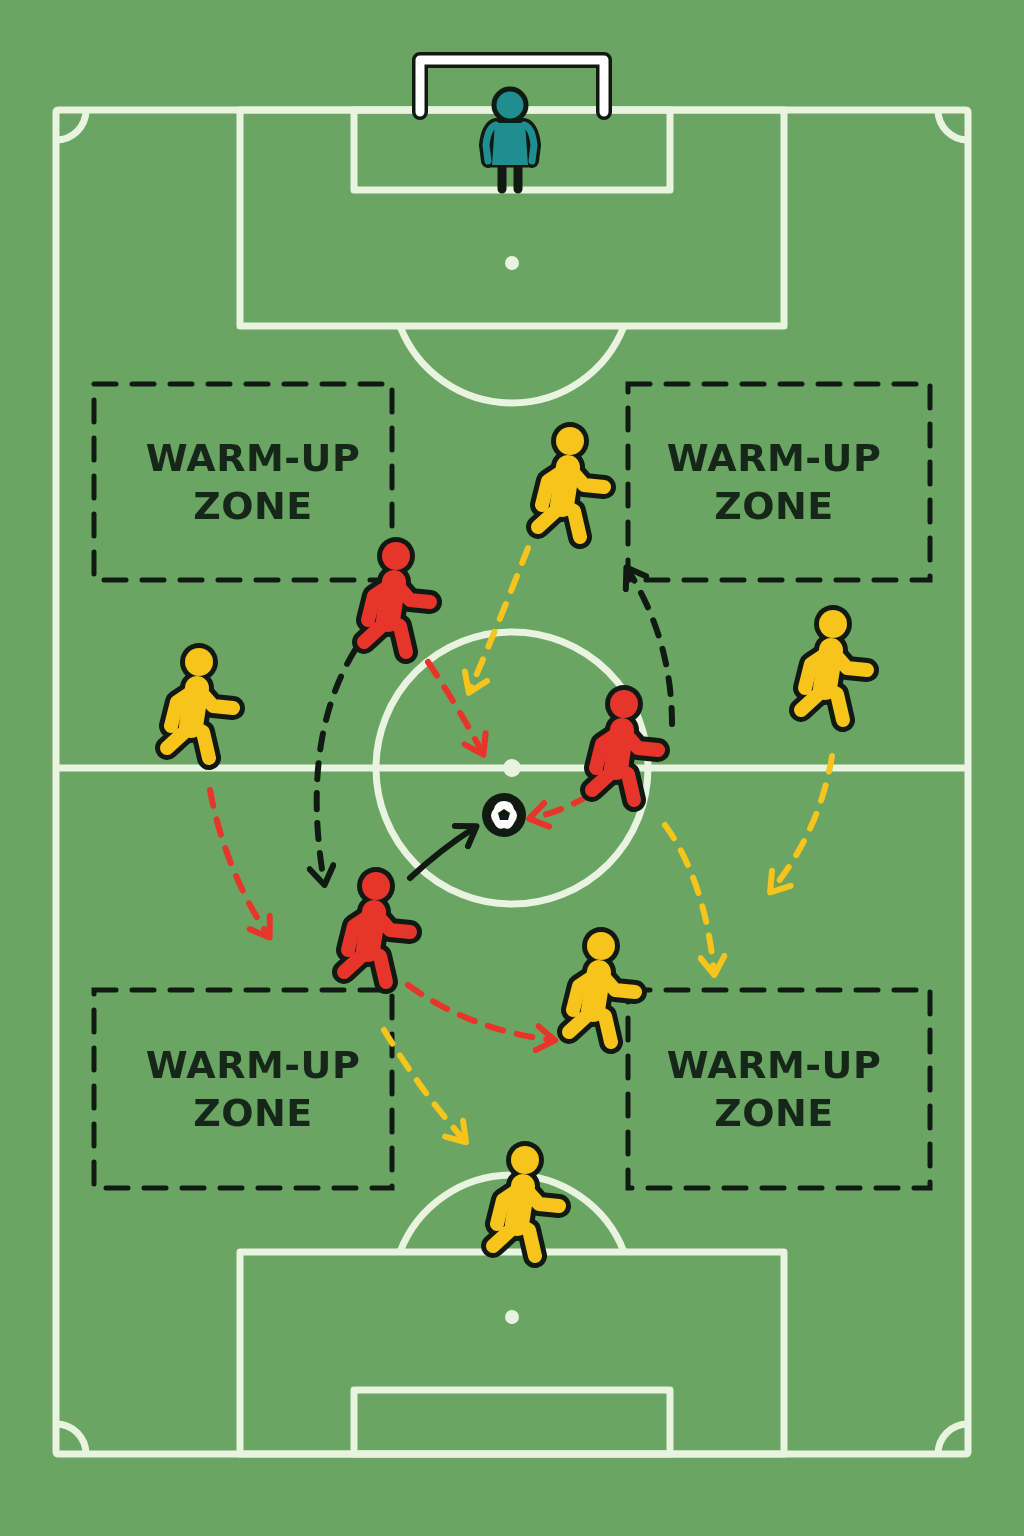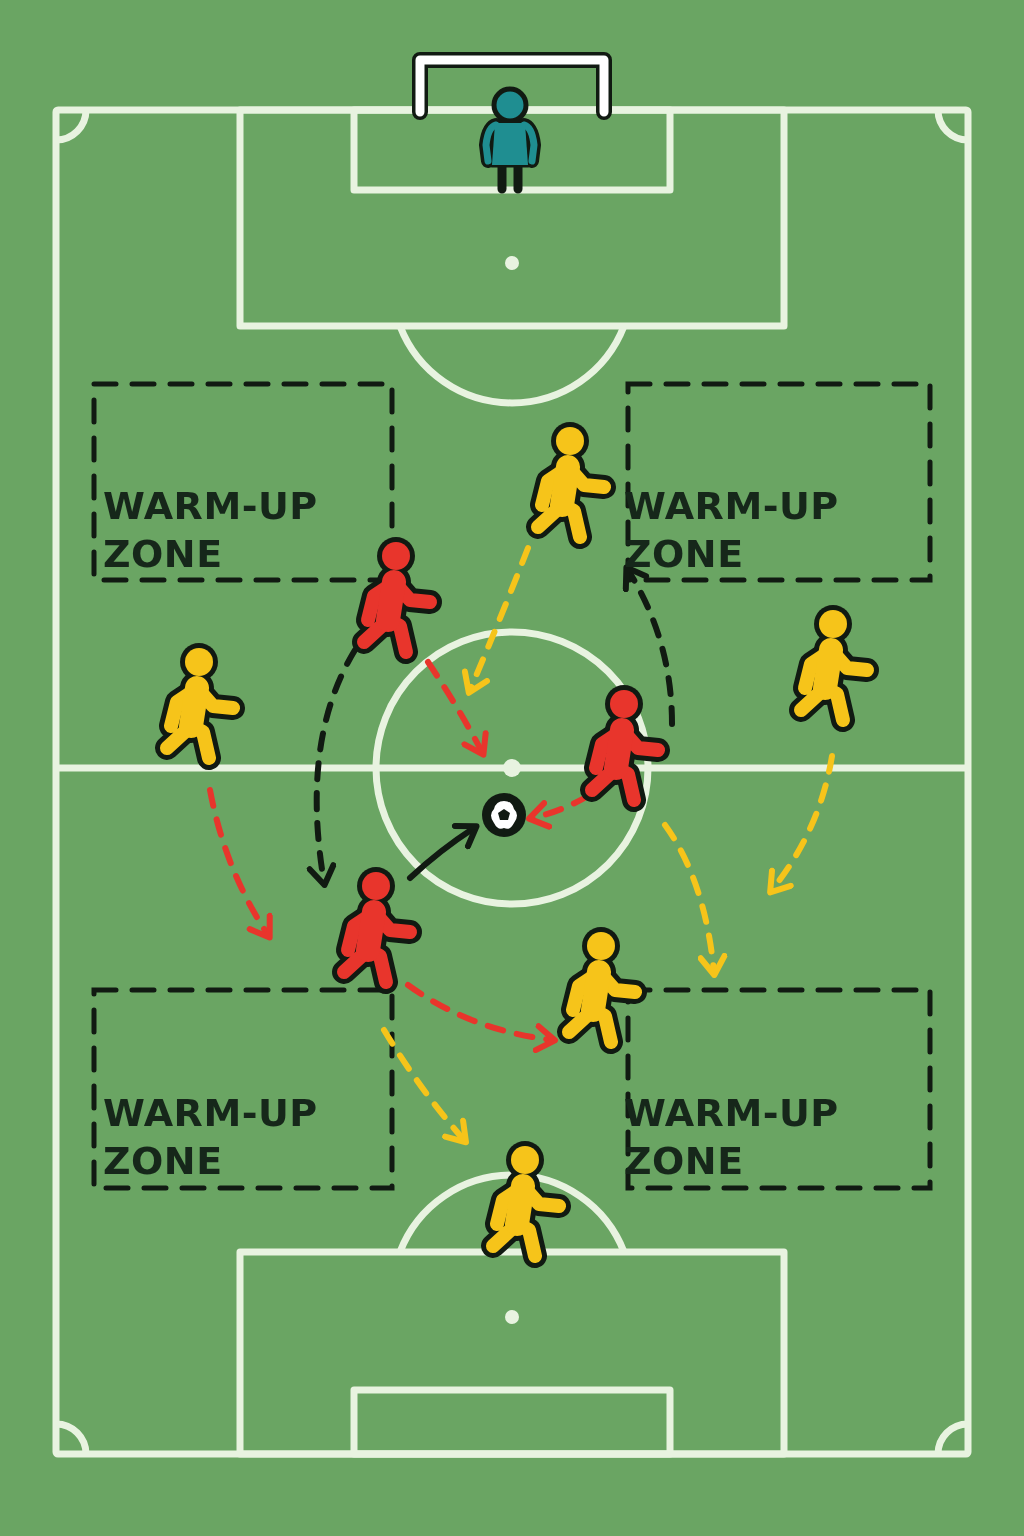--- a/index.html
+++ b/index.html
@@ -1,21 +1,21 @@
 <!DOCTYPE html>
 <html><head>
 <meta charset="utf-8">
 <style>
   html, body { margin: 0; padding: 0; background: #6aa563; }
   #stage { position: relative; width: 1024px; height: 1536px; overflow: hidden; background: #6aa563; }
   svg { position: absolute; left: 0; top: 0; }
   .zone-label {
-    position: absolute; width: 300px; 
+    position: absolute; width: 300px; text-align: center;
     font-family: "DejaVu Sans", sans-serif; font-weight: bold;
-    font-size: 38px; line-height: 48px; color: #16271a; letter-spacing: 0.5px; margin-top: 48px;
+    font-size: 38px; line-height: 48px; color: #16271a; letter-spacing: 0.5px;
   }
 </style>
 </head>
 <body>
 
 <div id="stage">
   <svg id="field" width="1024" height="1536" viewBox="0 0 1024 1536" xmlns="http://www.w3.org/2000/svg">
       <defs>
         <marker id="ah-red" viewBox="0 0 10 10" refX="6" refY="5" markerWidth="5" markerHeight="5" orient="auto-start-reverse" markerUnits="strokeWidth">
           <path d="M 1 1 L 7 5 L 1 9" fill="none" stroke="#e8352c" stroke-width="2" stroke-linecap="round" stroke-linejoin="round"></path>

